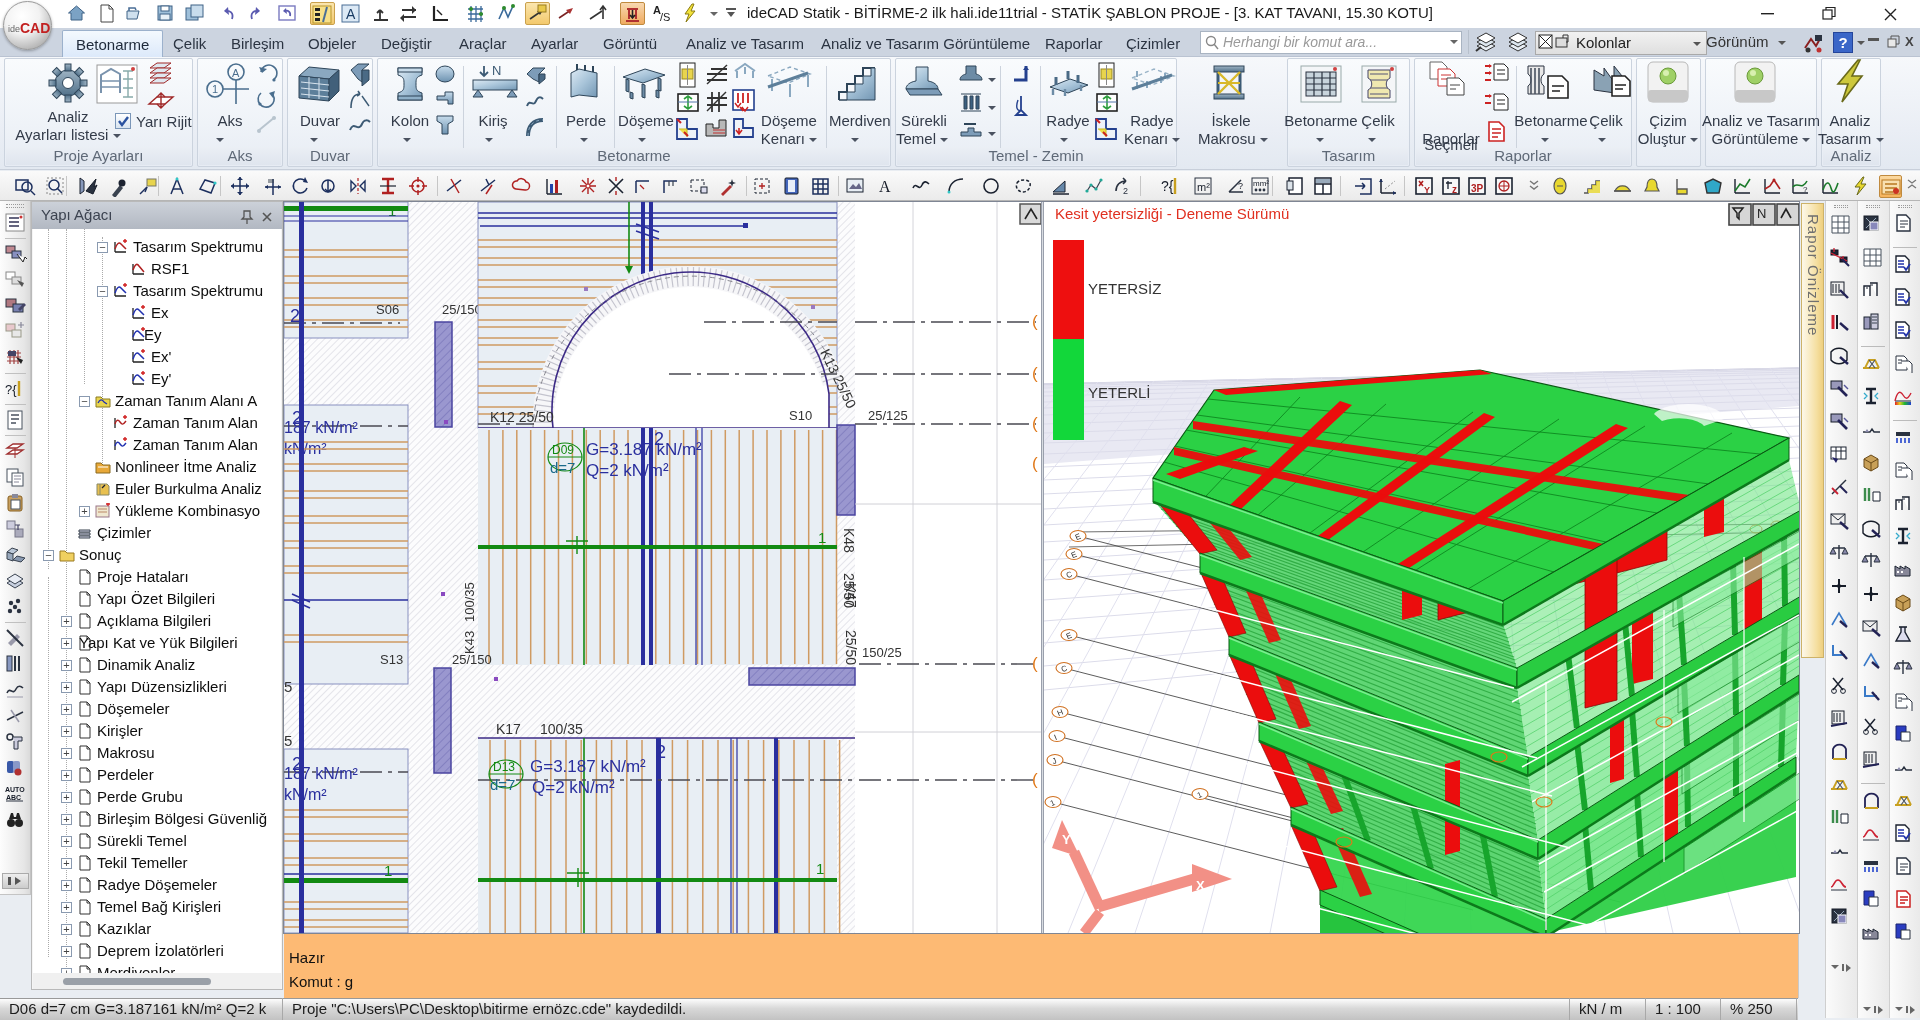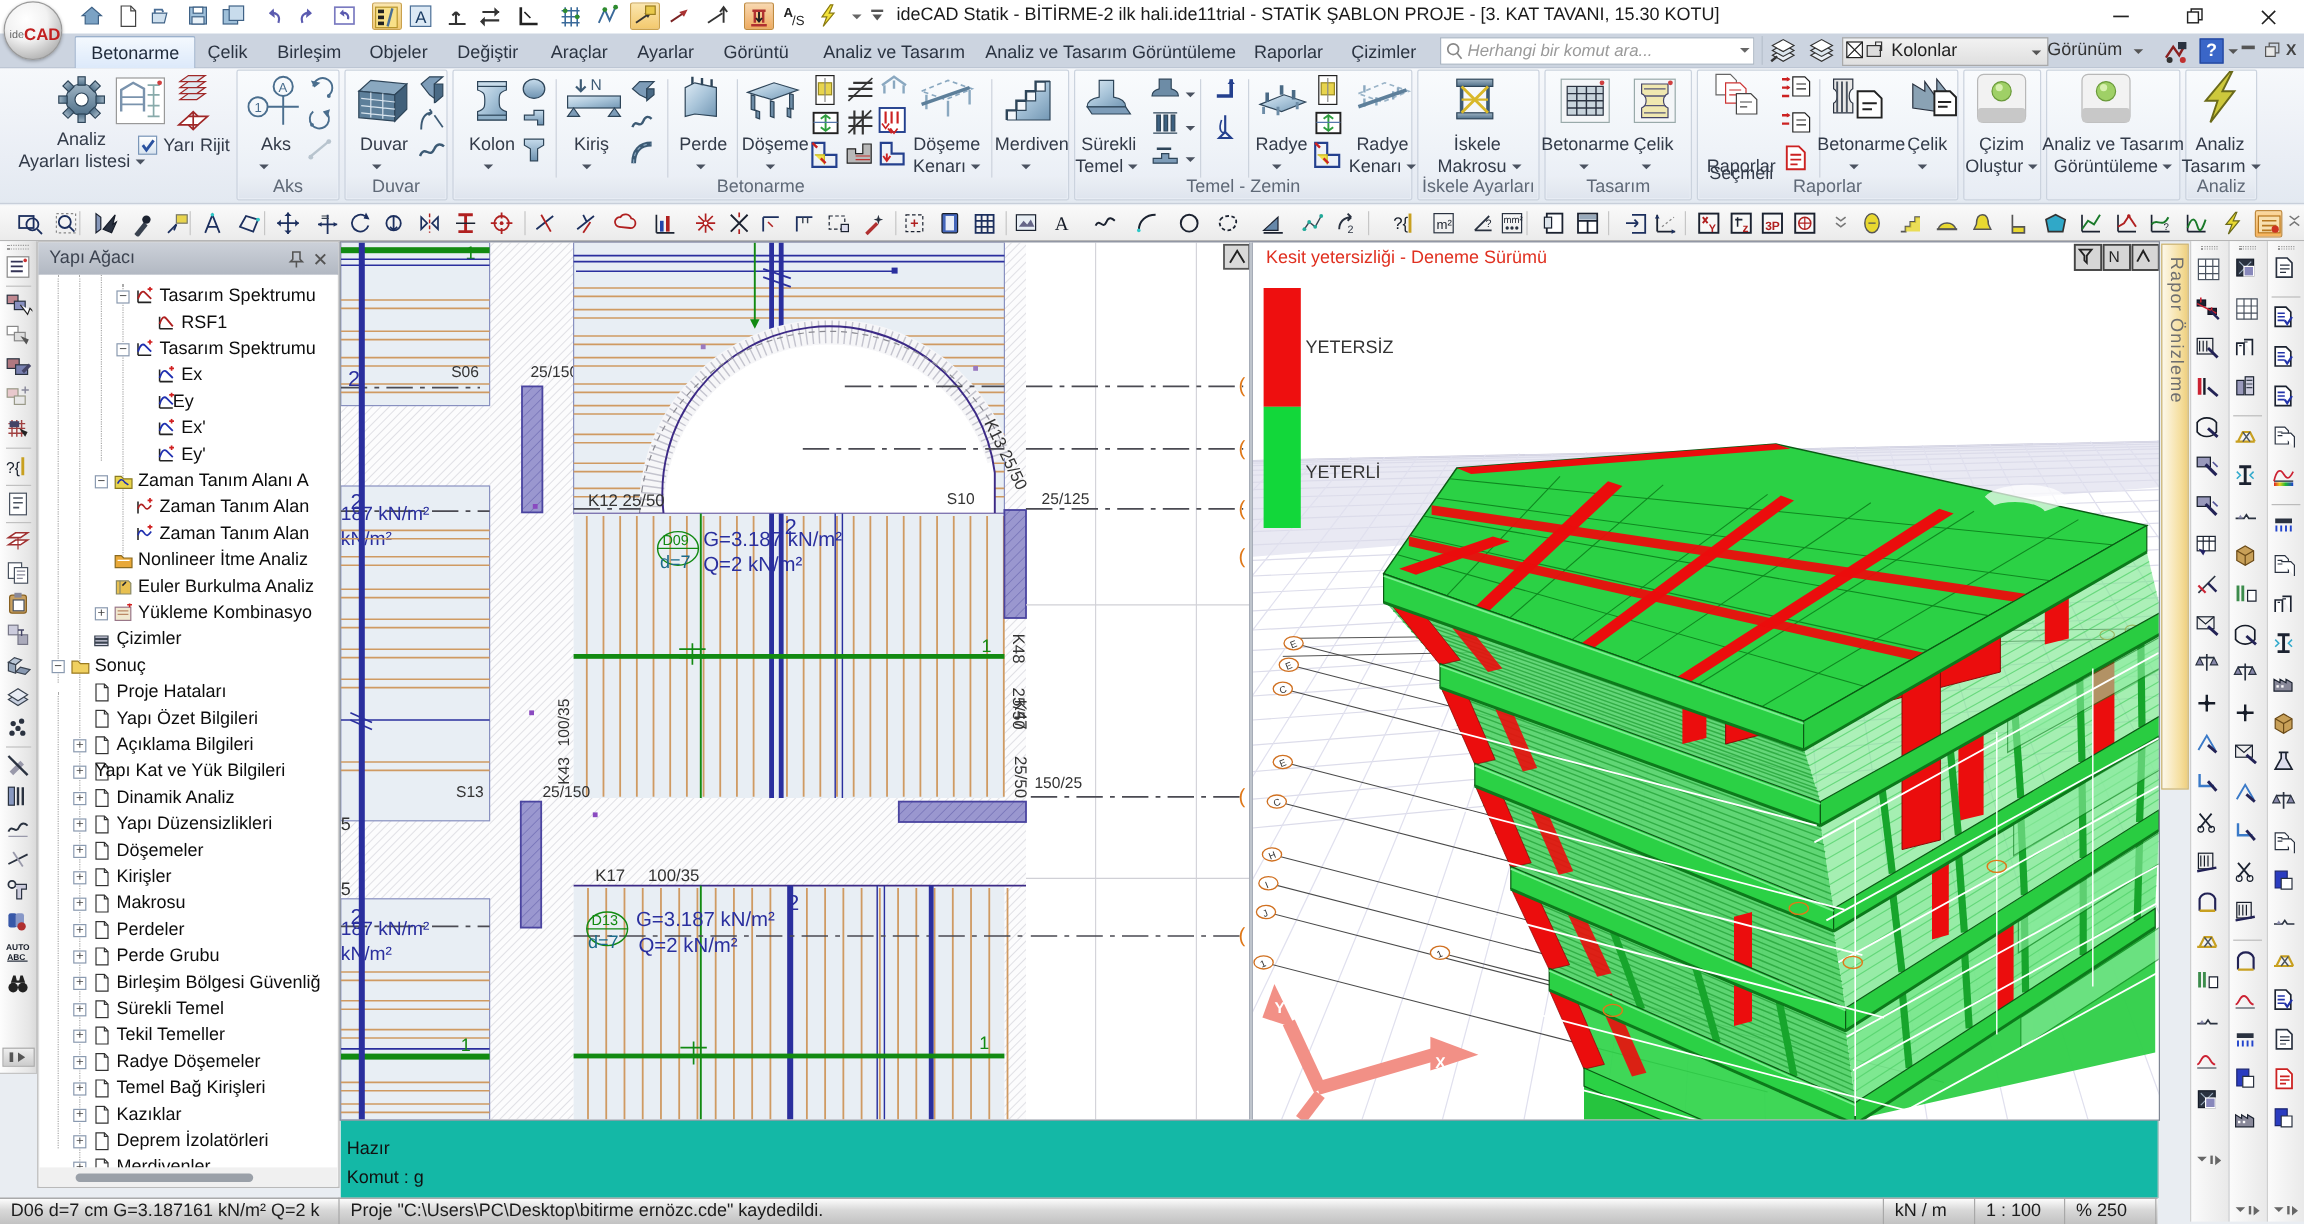--- a/index.html
+++ b/index.html
@@ -28,21 +28,21 @@
 .li{position:absolute;left:4px;width:23px;height:23px;}
 #treepanel{left:31px;top:201px;width:252px;height:789px;background:#f5f5f5;border:1px solid #b9b9b9;}
 #treehead{left:32px;top:202px;width:250px;height:27px;background:linear-gradient(#ccd1d9,#b2b8c2);font-size:15px;color:#3c4350;line-height:26px;padding-left:9px;}
 #treebody{left:33px;top:229px;width:248px;height:744px;background:#fff;overflow:hidden;}
 #treescroll{left:33px;top:973px;width:248px;height:16px;background:#f0f0f0;}
 #treescroll .thumb{position:absolute;left:30px;top:5px;width:148px;height:7px;background:#9aa0a8;border-radius:4px;}
 .trow{position:absolute;height:22px;font-size:15px;color:#0d0d0d;white-space:nowrap;line-height:22px;}
 #planview{left:284px;top:202px;width:759px;height:731px;background:#fff;}
 #view3d{left:1044px;top:202px;width:755px;height:731px;background:#fff;}
 #vframe{left:283px;top:201px;width:1517px;height:733px;border:1px solid #7f8694;}
-#cmdarea{left:284px;top:934px;width:1515px;height:64px;background:#14b8a6;border-right:1px solid #c9c9c9;}
+#cmdarea{left:284px;top:934px;width:1515px;height:64px;background:#fdba74;border-right:1px solid #c9c9c9;}
 #raportab{left:1801px;top:203px;width:23px;height:455px;background:linear-gradient(90deg,#fdf8ea,#f5dfa0 70%,#eecf7f);border:1px solid #cdb269;font-size:15px;color:#6f6f6f;}
 .rcol{position:absolute;top:201px;width:32px;height:817px;background:linear-gradient(90deg,#fbfbfb,#e9e9e9);border-left:1px solid #cfcfcf;}
 .ri{position:absolute;width:25px;height:25px;}
 #statusbar{left:0;top:998px;width:1798px;height:22px;background:linear-gradient(#fdfdfd,#d8d8d8 45%,#c2c2c2);border-top:1px solid #999;}
 .sseg{position:absolute;top:998px;height:22px;line-height:22px;border-right:1px solid #a8a8a8;padding-left:9px;font-size:15px;color:#1c1c1c;white-space:nowrap;overflow:hidden;}
 </style></head><body>
 <div id="app">
 
 <svg width="0" height="0" style="position:absolute">
       <defs>
@@ -218,34 +218,34 @@
       </svg></div>
 <div class="abs" style="left:1833px;top:32px;width:20px;height:21px;background:#3a66c8;border:1px solid #24459a;color:#fff;font-size:15px;font-weight:bold;text-align:center;line-height:20px;">?</div>
 <div class="abs" style="left:1857px;top:41px;width:0;height:0;border-left:4px solid transparent;border-right:4px solid transparent;border-top:4px solid #555;"></div>
 <div class="abs" style="left:1868px;top:38px;width:11px;height:3px;background:#555;"></div>
 <div class="abs" style="left:1886px;top:34px;"><svg width="16" height="16" style="">
         <rect x="2" y="5" width="8" height="8" fill="#e8e8e8" stroke="#555"></rect>
         <path d="M5 5V2h8v8h-3" fill="none" stroke="#555"></path>
       </svg></div>
 <div class="abs" style="left:1905px;top:34px;font-size:13px;color:#444;font-weight:bold;">X</div>
 <div class="abs" id="ribbon"></div>
+<div class="rgroup" style="left:4px;width:189px;">
+      <div class="glabel">Proje Ayarları</div>
+    </div>
 <div class="rgroup" style="left:197px;width:86px;">
       <div class="glabel">Aks</div>
     </div>
 <div class="rgroup" style="left:287px;width:86px;">
       <div class="glabel">Duvar</div>
     </div>
 <div class="rgroup" style="left:377px;width:514px;">
       <div class="glabel">Betonarme</div>
     </div>
 <div class="rgroup" style="left:895px;width:282px;">
       <div class="glabel">Temel - Zemin</div>
-    </div>
-<div class="rgroup" style="left:1181px;width:102px;">
-      <div class="glabel">İskele Ayarları</div>
     </div>
 <div class="rgroup" style="left:1287px;width:123px;">
       <div class="glabel">Tasarım</div>
     </div>
 <div class="rgroup" style="left:1414px;width:218px;">
       <div class="glabel">Raporlar</div>
     </div>
 <div class="rgroup" style="left:1636px;width:65px;"></div>
 <div class="rgroup" style="left:1705px;width:112px;"></div>
 <div class="rgroup" style="left:1821px;width:60px;">

